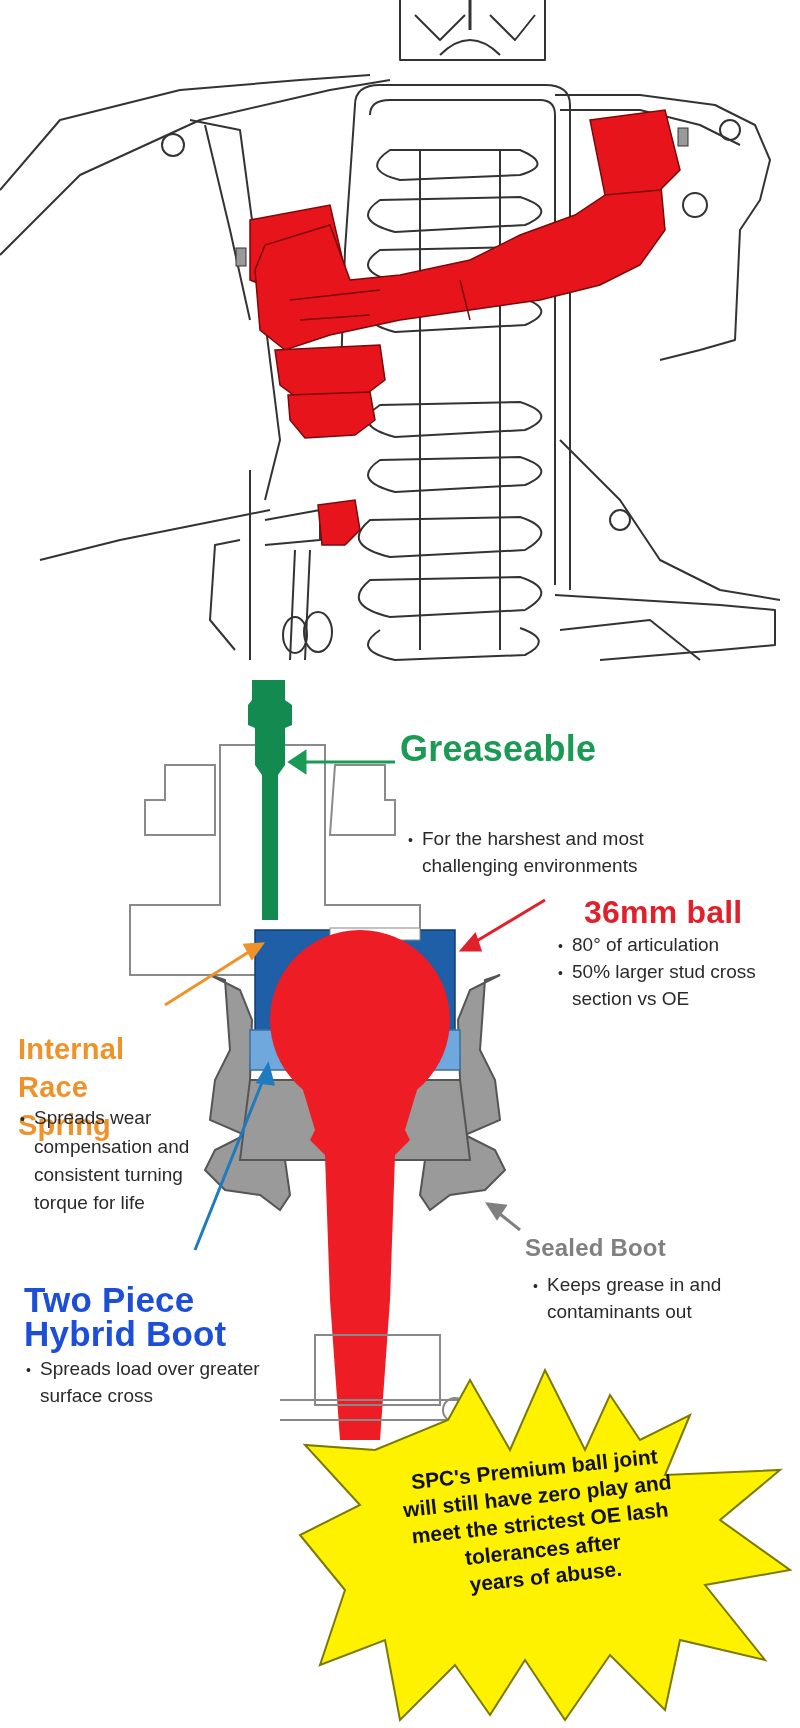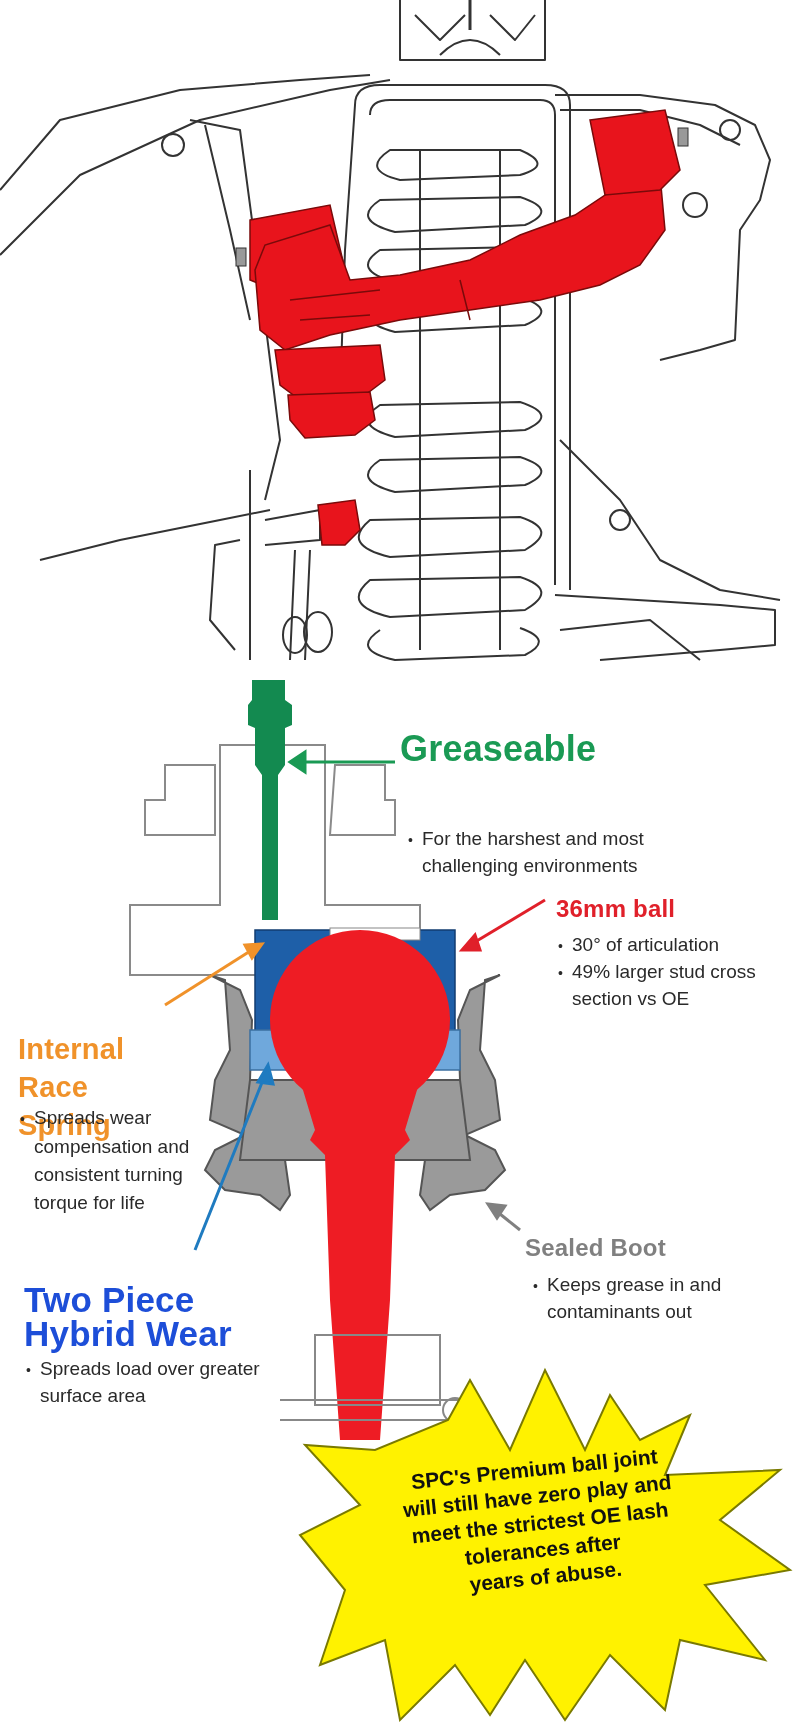--- a/index.html
+++ b/index.html
@@ -128,46 +128,46 @@
   </g>
 
   <polygon fill="#fff200" stroke="#7a7a00" stroke-width="2" points="448,1420 470,1380 510,1450 545,1370 585,1450 610,1395 640,1440 690,1415 665,1475 780,1470 720,1520 790,1570 705,1585 765,1660 680,1640 665,1710 610,1655 565,1720 525,1660 490,1715 455,1665 400,1720 385,1640 320,1665 345,1590 300,1535 360,1505 305,1445 375,1450"></polygon>
 </svg>
 
 <div class="label" style="left:400px; top:730px; font-size:36px; color:#1a9a54;">Greaseable</div>
 <div class="bullets" style="left:408px; top:784px; width:330px;margin-top:42px;">
   <span class="b">For the harshest and most challenging environments</span>
 </div>
 
-<div class="label" style="left:556px; top:896px; font-size:24px; color:#e0202a;">36mm ball</div>
+<div class="label" style="left:584px; top:896px; font-size:32px; color:#e0202a;">36mm ball</div>
 <div class="bullets" style="left:558px; top:932px; width:230px;">
-  <span class="b">30° of articulation</span>
-  <span class="b">49% larger stud cross section vs OE</span>
+  <span class="b">80° of articulation</span>
+  <span class="b">50% larger stud cross section vs OE</span>
 </div>
 
 <div class="label" style="left:18px; top:990px; font-size:29px; color:#f0922a; line-height:38px;margin-top:40px;">
   <div>Internal</div>
   <div>Race</div>
   <div>Spring</div>
 </div>
 <div class="bullets" style="left:20px; top:1104px; width:185px; line-height:28px;">
   <span class="b">Spreads wear compensation and consistent turning torque for life</span>
 </div>
 
 <div class="label" style="left:525px; top:1235px; font-size:24px; color:#808080;">Sealed Boot</div>
 <div class="bullets" style="left:533px; top:1272px; width:240px;">
   <span class="b">Keeps grease in and contaminants out</span>
 </div>
 
 <div class="label" style="left:24px; top:1283px; font-size:35px; color:#1d4ed8; line-height:34px;">
   <div>Two Piece</div>
-  <div>Hybrid Wear</div>
+  <div>Hybrid Boot</div>
 </div>
 <div class="bullets" style="left:26px; top:1356px; width:245px; line-height:26px;">
-  <span class="b">Spreads load over greater surface area</span>
+  <span class="b">Spreads load over greater surface cross</span>
 </div>
 
 <div class="burst-text">
   <div>SPC's Premium ball joint</div>
   <div>will still have zero play and</div>
   <div>meet the strictest OE lash</div>
   <div>tolerances after</div>
   <div>years of abuse.</div>
 </div>
 

